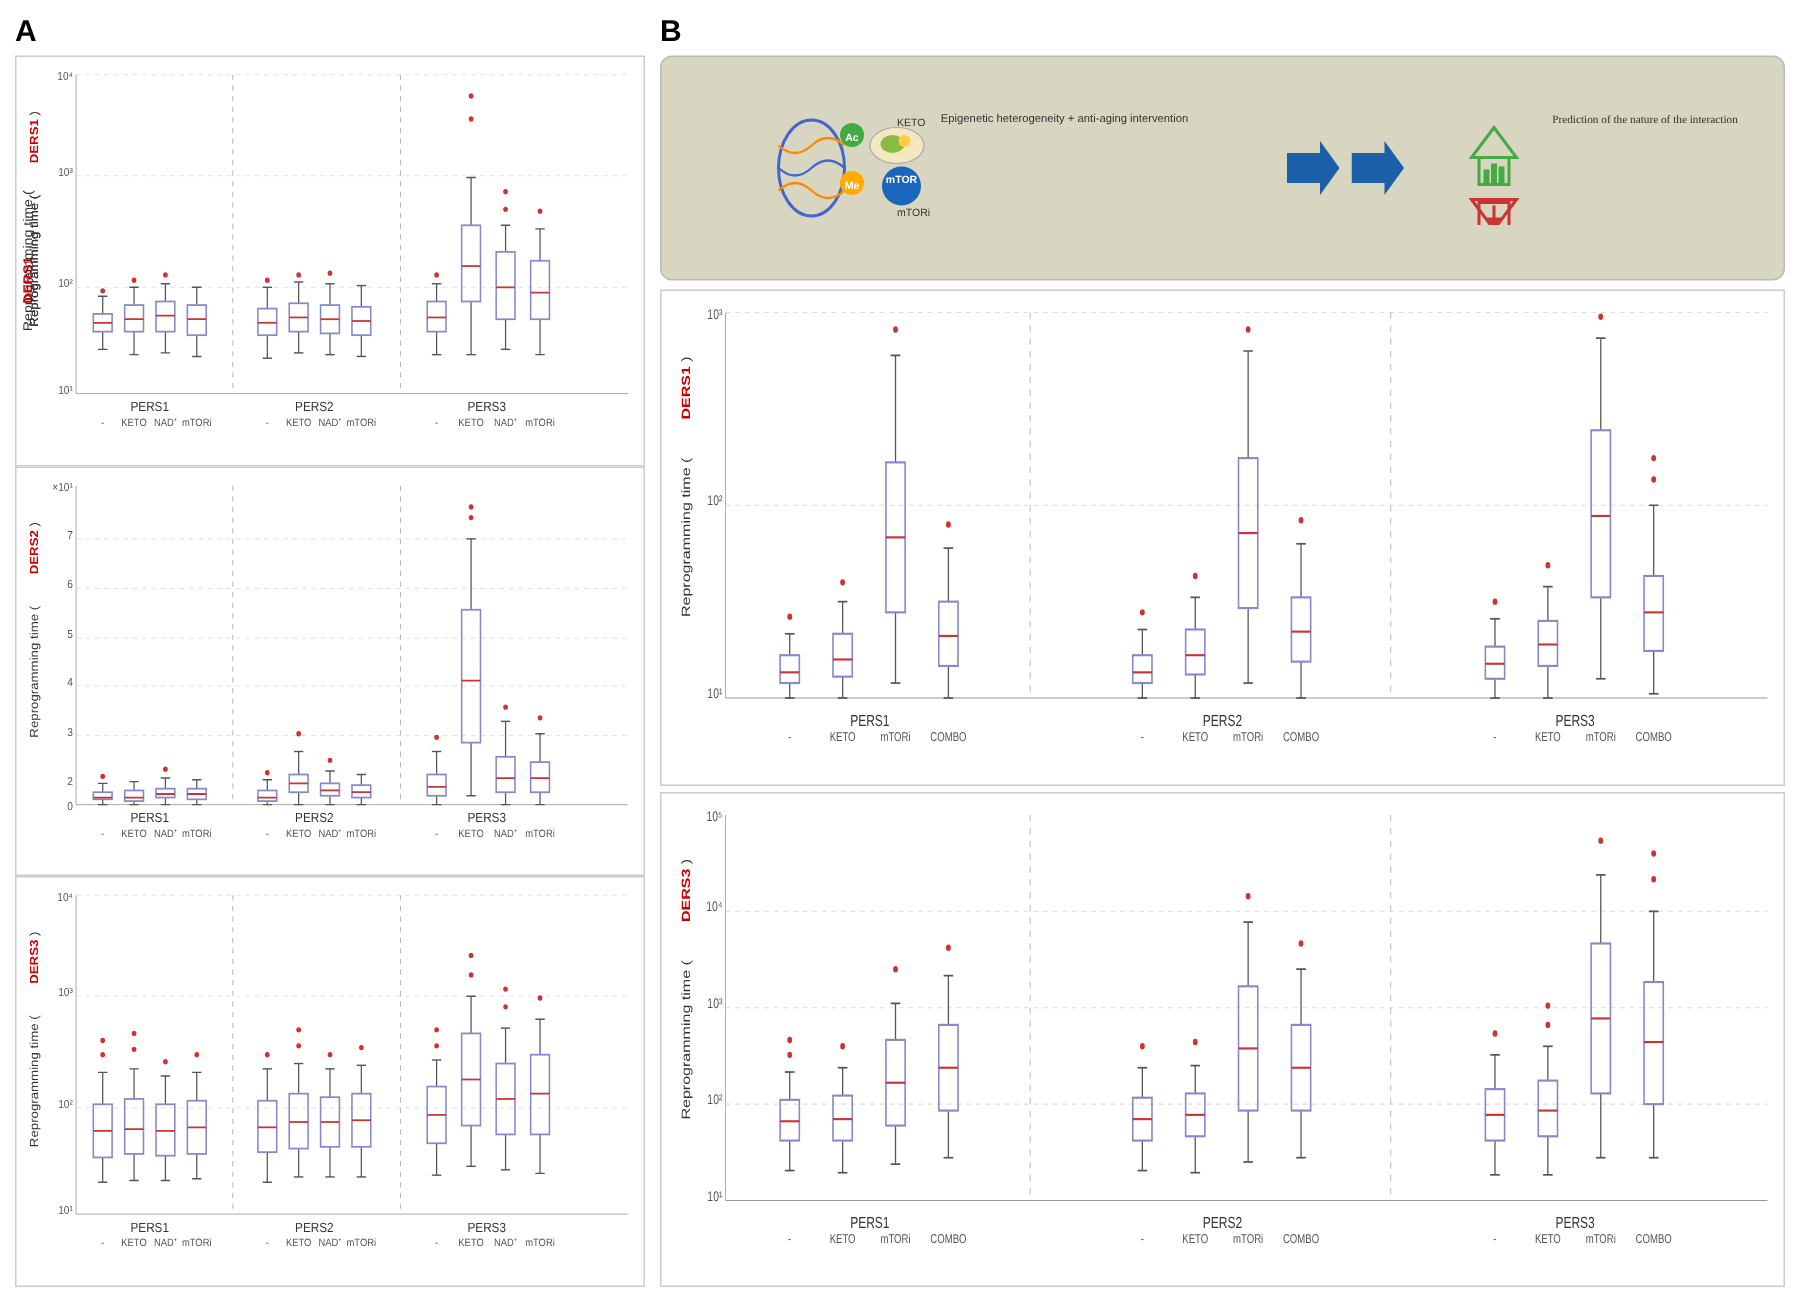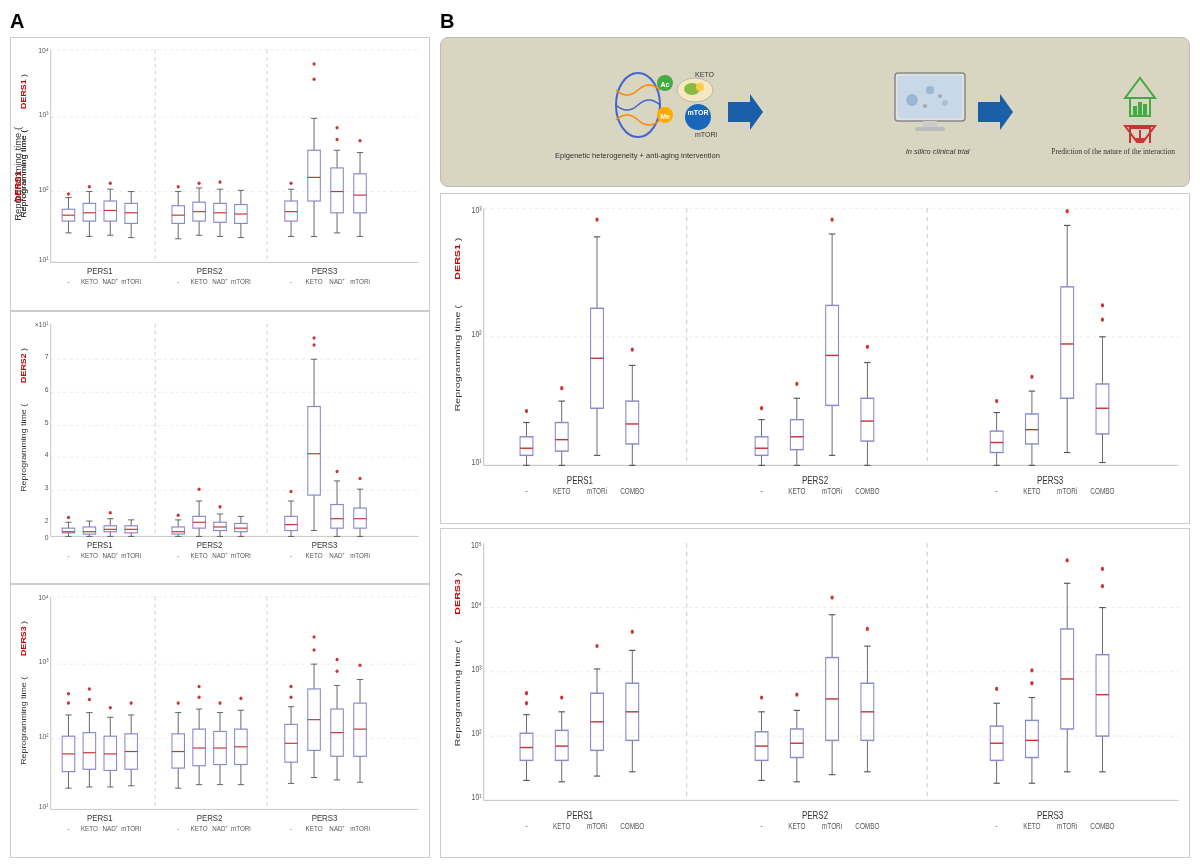--- a/index.html
+++ b/index.html
@@ -44,22 +44,22 @@
       border-radius: 8px;
       padding: 10px 14px;
       display: flex;
       align-items: center;
       gap: 8px;
       margin-bottom: 6px;
       height: 150px;
     }
     .diagram-section {
       display: flex;
-      flex-direction: column;
-      align-items: flex-end;
+      flex-direction: row;
+      align-items: flex-start;
       justify-content: center;
       gap: 4px;
     }
 
     .b-charts {
       flex: 1;
       display: flex;
       flex-direction: column;
       gap: 4px;
     }
@@ -622,37 +622,20 @@
         </svg>
         <div style="font-size:7.5px; text-align:center; color:#333; margin-top:2px;">Epigenetic heterogeneity + anti-aging intervention</div>
       </div>
 
       <div style="display:flex;align-items:center;flex-shrink:0;">
         <svg width="35" height="36" viewBox="0 0 35 36">
           <polygon points="0,8 22,8 22,0 35,18 22,36 22,28 0,28" fill="#1a5fa8"></polygon>
         </svg>
       </div>
 
-      <div class="diagram-section" style="flex:0.9;">
-        <svg width="80" height="75" viewBox="0 0 80 75">
-
-          <rect x="5" y="5" width="70" height="48" rx="3" ry="3" fill="#e0e0e0" stroke="#888" stroke-width="1.5"></rect>
-          <rect x="8" y="8" width="64" height="42" fill="#c8d8e8"></rect>
-
-          <circle cx="22" cy="32" r="6" fill="#88aacc" opacity="0.7"></circle>
-          <circle cx="40" cy="22" r="4" fill="#88aacc" opacity="0.7"></circle>
-          <circle cx="55" cy="35" r="3" fill="#88aacc" opacity="0.5"></circle>
-          <circle cx="35" cy="38" r="2" fill="#888" opacity="0.6"></circle>
-          <circle cx="50" cy="28" r="2" fill="#888" opacity="0.6"></circle>
-
-          <rect x="33" y="53" width="14" height="7" fill="#ccc"></rect>
-          <rect x="25" y="59" width="30" height="4" rx="2" fill="#bbb"></rect>
-        </svg>
-        <div style="font-size:7.5px; text-align:center; color:#333; font-style:italic;">In silico clinical trial</div>
-      </div>
 
       <div style="display:flex;align-items:center;flex-shrink:0;">
         <svg width="35" height="36" viewBox="0 0 35 36">
           <polygon points="0,8 22,8 22,0 35,18 22,36 22,28 0,28" fill="#1a5fa8"></polygon>
         </svg>
       </div>
 
       <div class="diagram-section" style="flex:0.7;font-family:Liberation Serif, serif;">
         <svg width="70" height="75" viewBox="0 0 70 75">
 

